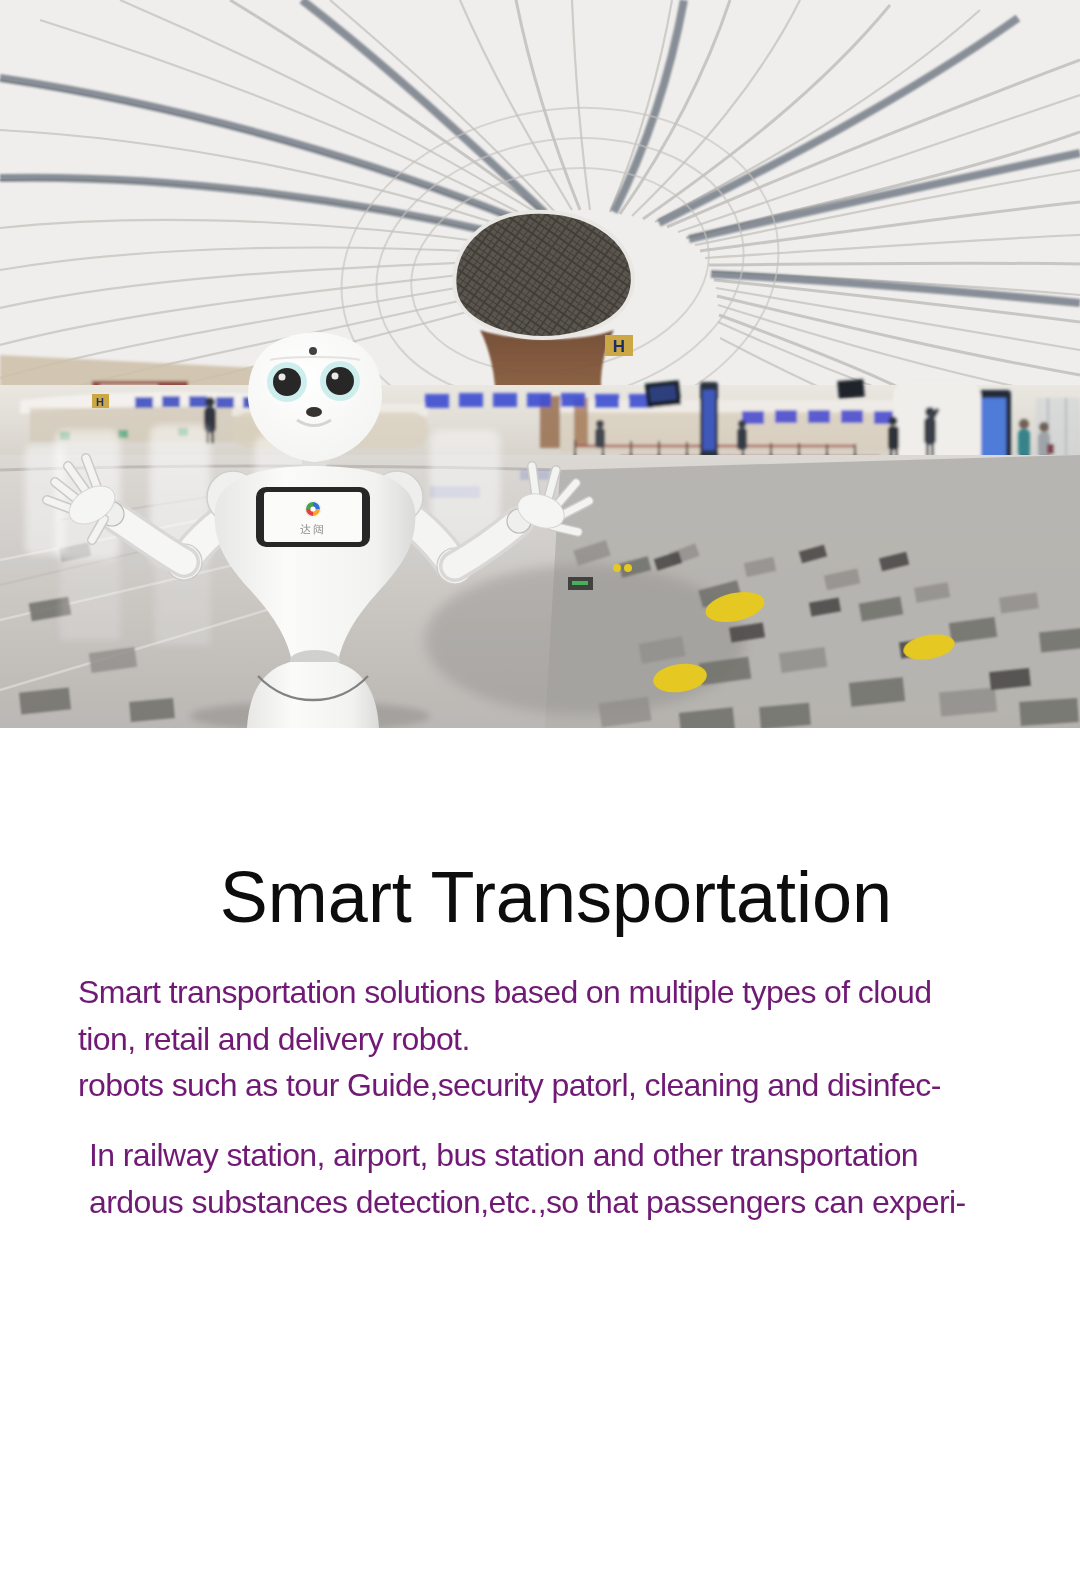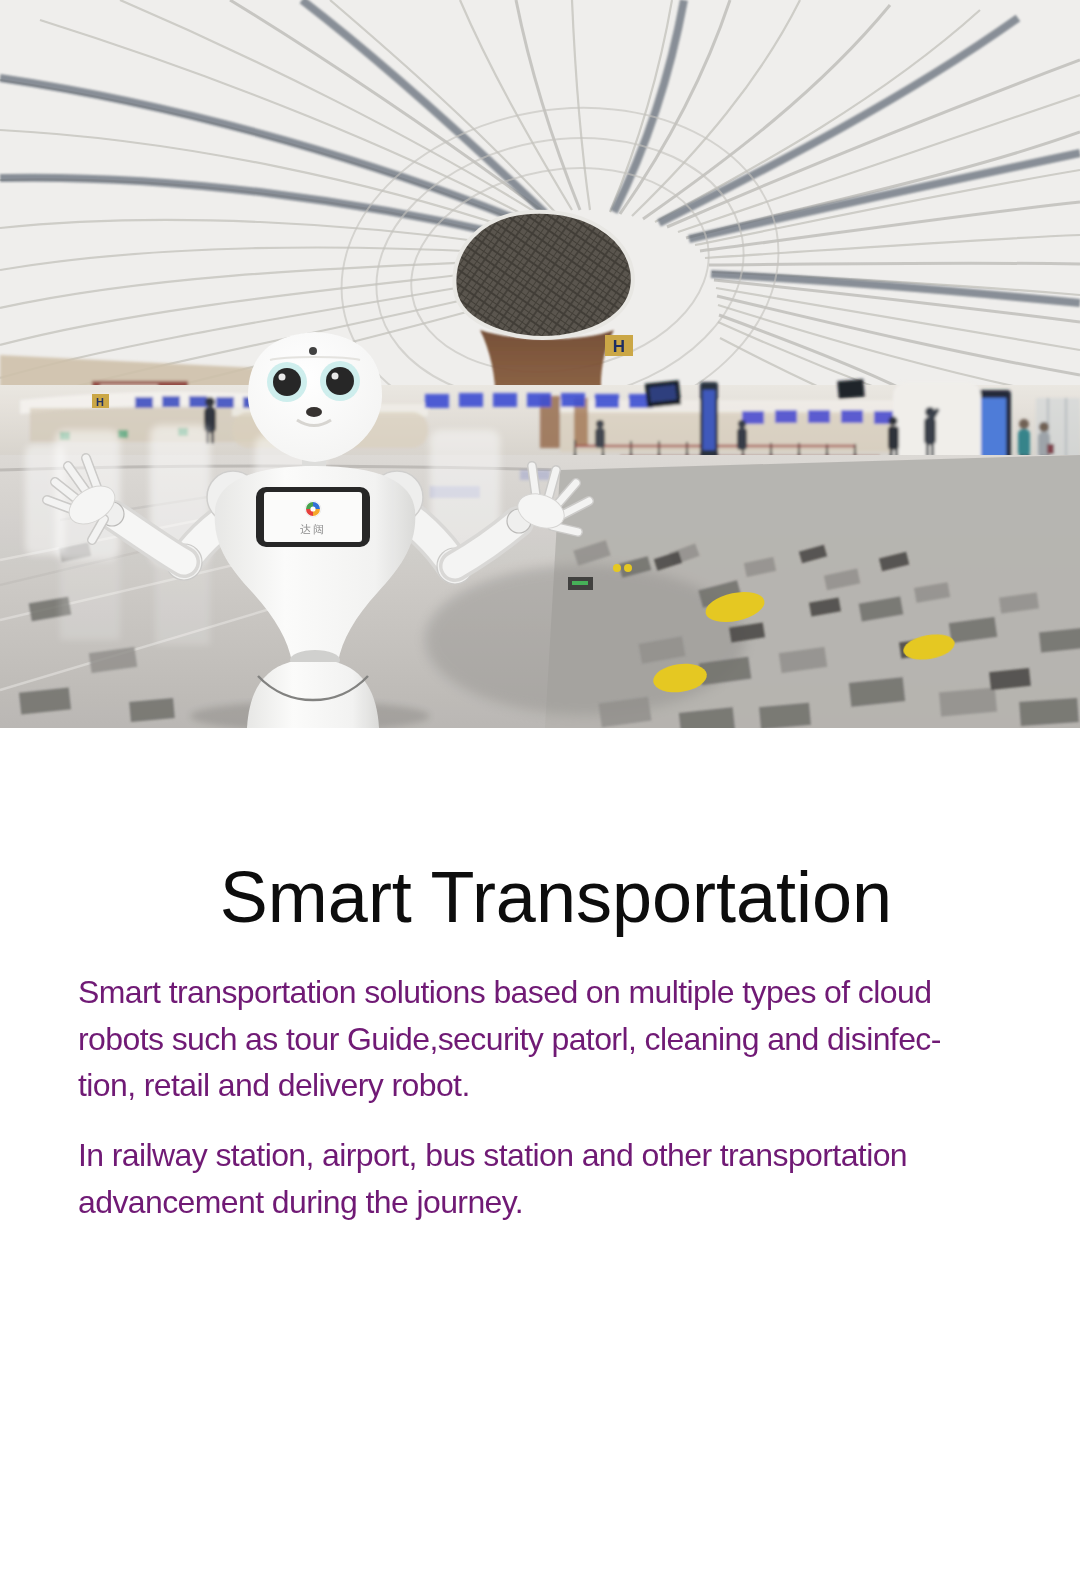--- a/index.html
+++ b/index.html
@@ -7,21 +7,21 @@
        font-family:"Liberation Sans",sans-serif;}
   .hero{position:absolute;left:0;top:0;width:1080px;height:728px;overflow:hidden;}
   .hero svg{display:block;}
   h1.title{position:absolute;left:0;top:845px;width:1080px;margin:16px;
            font-size:72px;line-height:1;font-weight:400;color:#0d0d0d;
            text-align:center;letter-spacing:0;}
   .para{position:absolute;left:78px;right:40px;color:#701a75;
         font-size:32px;line-height:46.5px;letter-spacing:-0.6px;}
   .para .ln{white-space:nowrap;}
   #p1{top:969px;}
-  #p2{top:1132px;}
+  #p2{top:1132px;margin-left:11px;}
 </style>
 </head>
 <body>
 
 <div class="hero">
 <svg width="1080" height="728" viewBox="0 0 1080 728">
   <defs>
     <clipPath id="clipCeil">
           <rect x="0" y="0" width="1080" height="470"></rect>
         </clipPath>
@@ -384,20 +384,20 @@
   </g>
 
   <rect x="0" y="0" width="1080" height="728" fill="#ffffff" opacity="0.04"></rect>
 </svg>
 </div>
 
 <h1 class="title">Smart Transportation</h1>
 
 <div class="para" id="p1">
   <div class="ln">Smart transportation solutions based on multiple types of cloud</div>
+  <div class="ln">tion, retail and delivery robot.</div>
   <div class="ln">robots such as tour Guide,security patorl, cleaning and disinfec-</div>
-  <div class="ln">tion, retail and delivery robot.</div>
 </div>
 
 <div class="para" id="p2">
   <div class="ln">In railway station, airport, bus station and other transportation</div>
-  <div class="ln">advancement during the journey.</div>
+  <div class="ln">ardous substances detection,etc.,so that passengers can experi-</div>
 </div>
 
 </body></html>

